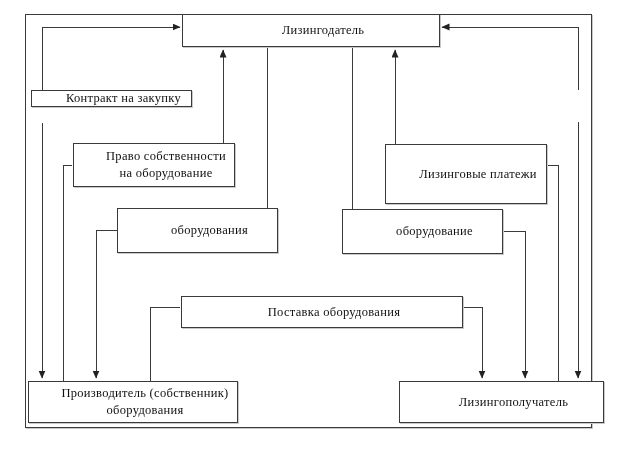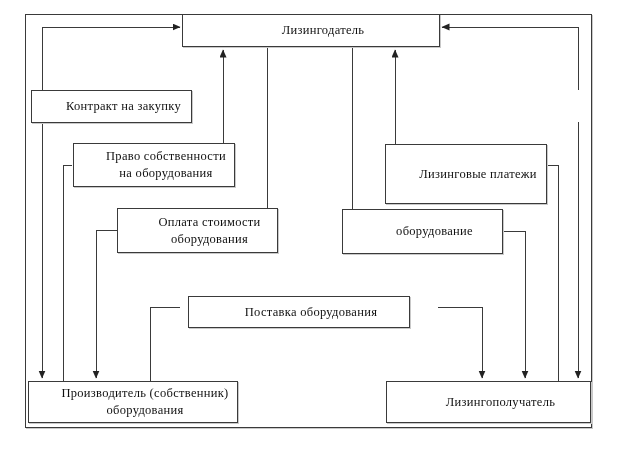--- a/index.html
+++ b/index.html
@@ -60,49 +60,48 @@
     <polyline points="558,381 558,165 548,165"></polyline>
     <polyline points="395,144 395,50" marker-end="url(#ah)"></polyline>
     <polyline points="352,47 352,209"></polyline>
     <polyline points="503,231 525,231 525,378" marker-end="url(#ah)"></polyline>
   </svg>
 
   <div class="node" style="left:182px;top:14px;width:258px;height:33px;">
     <span>Лизингодатель</span>
   </div>
 
-  <div class="node" style="left:31px;top:90px;width:161px;height:33px;">
+  <div class="node" style="left:31px;top:90px;width:161px;height:17px;">
     <span>Контракт на закупку</span>
   </div>
 
   <div class="node" style="left:73px;top:143px;width:162px;height:44px;text-align:right;">
     <span>Право собственности</span>
-    <span>на оборудования</span>
+    <span>на оборудование</span>
   </div>
 
   <div class="node" style="left:117px;top:208px;width:161px;height:45px;">
-    <span>Оплата стоимости</span>
     <span>оборудования</span>
   </div>
 
 
   <div class="node" style="left:385px;top:144px;width:162px;height:60px;">
     <span>Лизинговые платежи</span>
   </div>
 
   <div class="node" style="left:342px;top:209px;width:161px;height:45px;">
     <span>оборудование</span>
   </div>
 
-  <div class="node" style="left:188px;top:296px;width:222px;height:32px;">
+  <div class="node" style="left:181px;top:296px;width:282px;height:32px;">
     <span>Поставка оборудования</span>
   </div>
 
   <div class="node" style="left:28px;top:381px;width:210px;height:42px;">
     <span>Производитель (собственник)</span>
     <span>оборудования</span>
   </div>
 
-  <div class="node" style="left:386px;top:381px;width:205px;height:42px;">
+  <div class="node" style="left:399px;top:381px;width:205px;height:42px;">
     <span>Лизингополучатель</span>
   </div>
 
 </div>
 
 </body></html>

